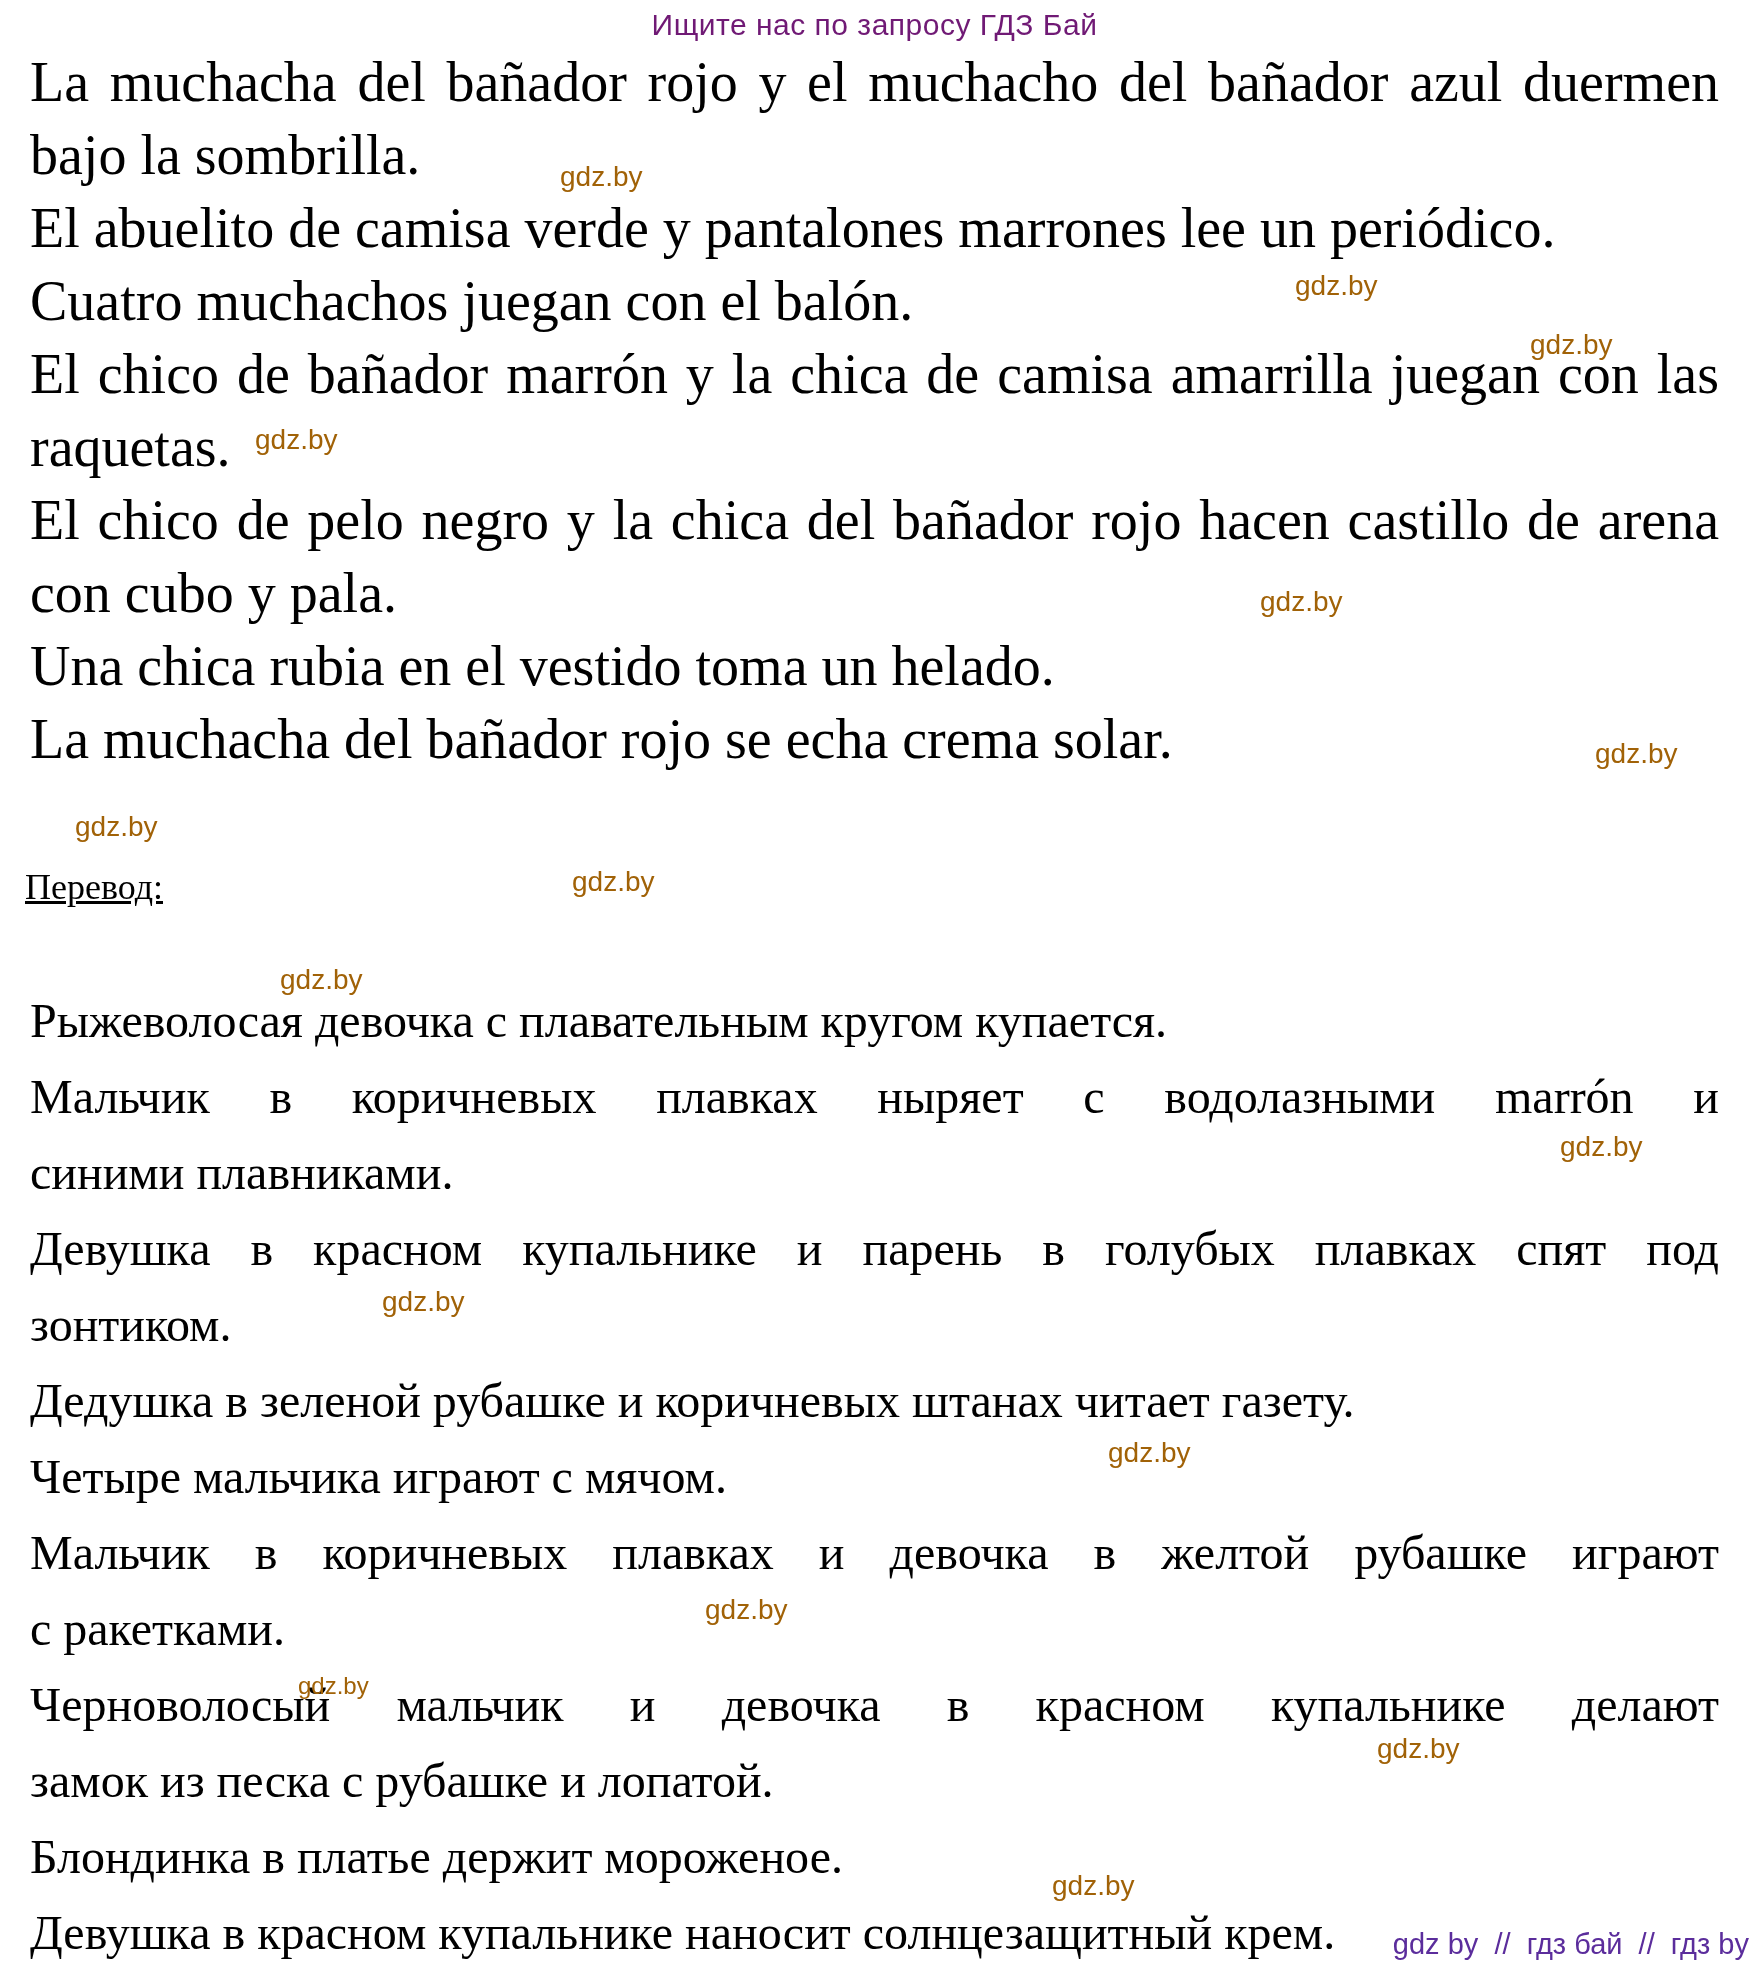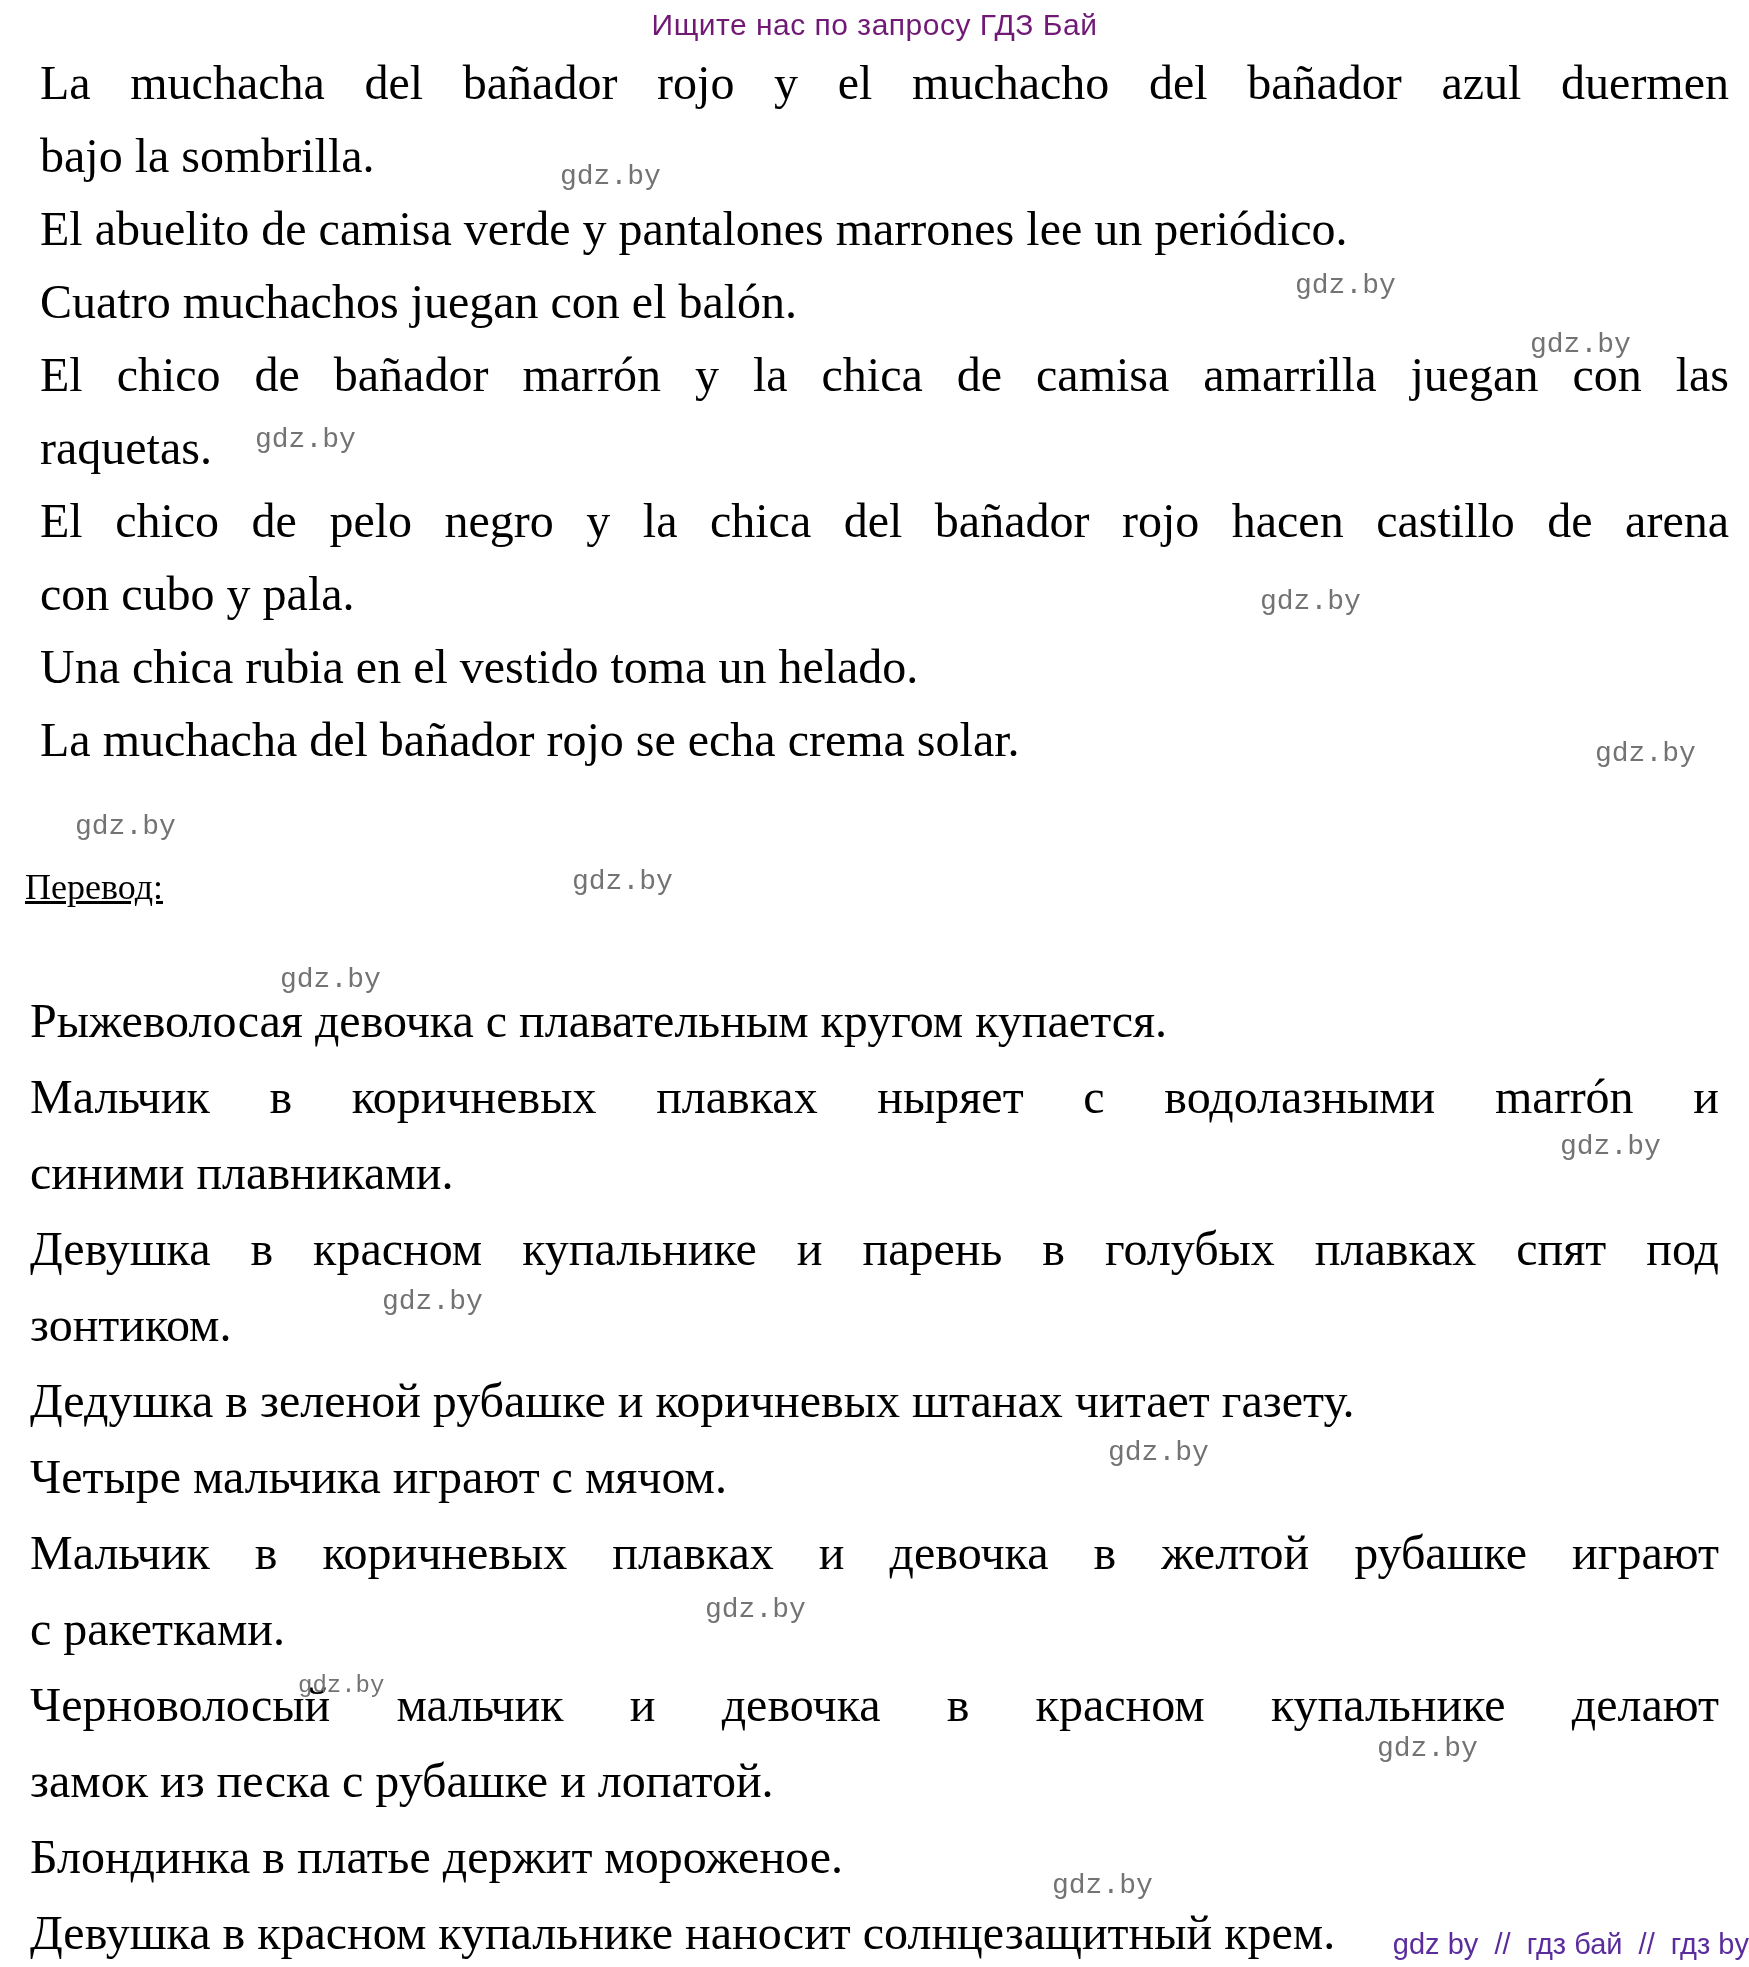--- a/index.html
+++ b/index.html
@@ -15,23 +15,23 @@
   .green-header{
     position:absolute;
     top:8px;left:0;width:100%;
     text-align:center;
     font-family:"Liberation Sans", sans-serif;
     font-size:30px;
     letter-spacing:0.5px;
   }
   .es-block{
     position:absolute;
-    left:40px;top:46px;
+    left:30px;top:46px;
     width:1689px;
-    font-size:48px;
+    font-size:56px;
     line-height:73px;
   }
   .ru-block{
     position:absolute;
     left:30px;top:983px;
     width:1689px;
     font-size:48px;
     line-height:76px;
   }
   .line{text-align:left;}
@@ -41,24 +41,24 @@
   }
   .heading{
     position:absolute;
     left:25px;top:859px;
     font-size:36px;
     line-height:57px;
     text-decoration:underline;
   }
   .wm{
     position:absolute;
-    font-family:Liberation Mono, monospace;
+    font-family:Liberation Sans, sans-serif;
     font-size:28px;
     line-height:1;
-    color:#737373;
+    color:#a16207;
     white-space:nowrap;
   }
   .wm.small{font-size:24px;}
   .footer{
     position:absolute;
     left:0;top:1928px;width:100%;
     text-align:right;
     font-family:"Liberation Sans", sans-serif;
     font-size:29px;
     white-space:pre;

